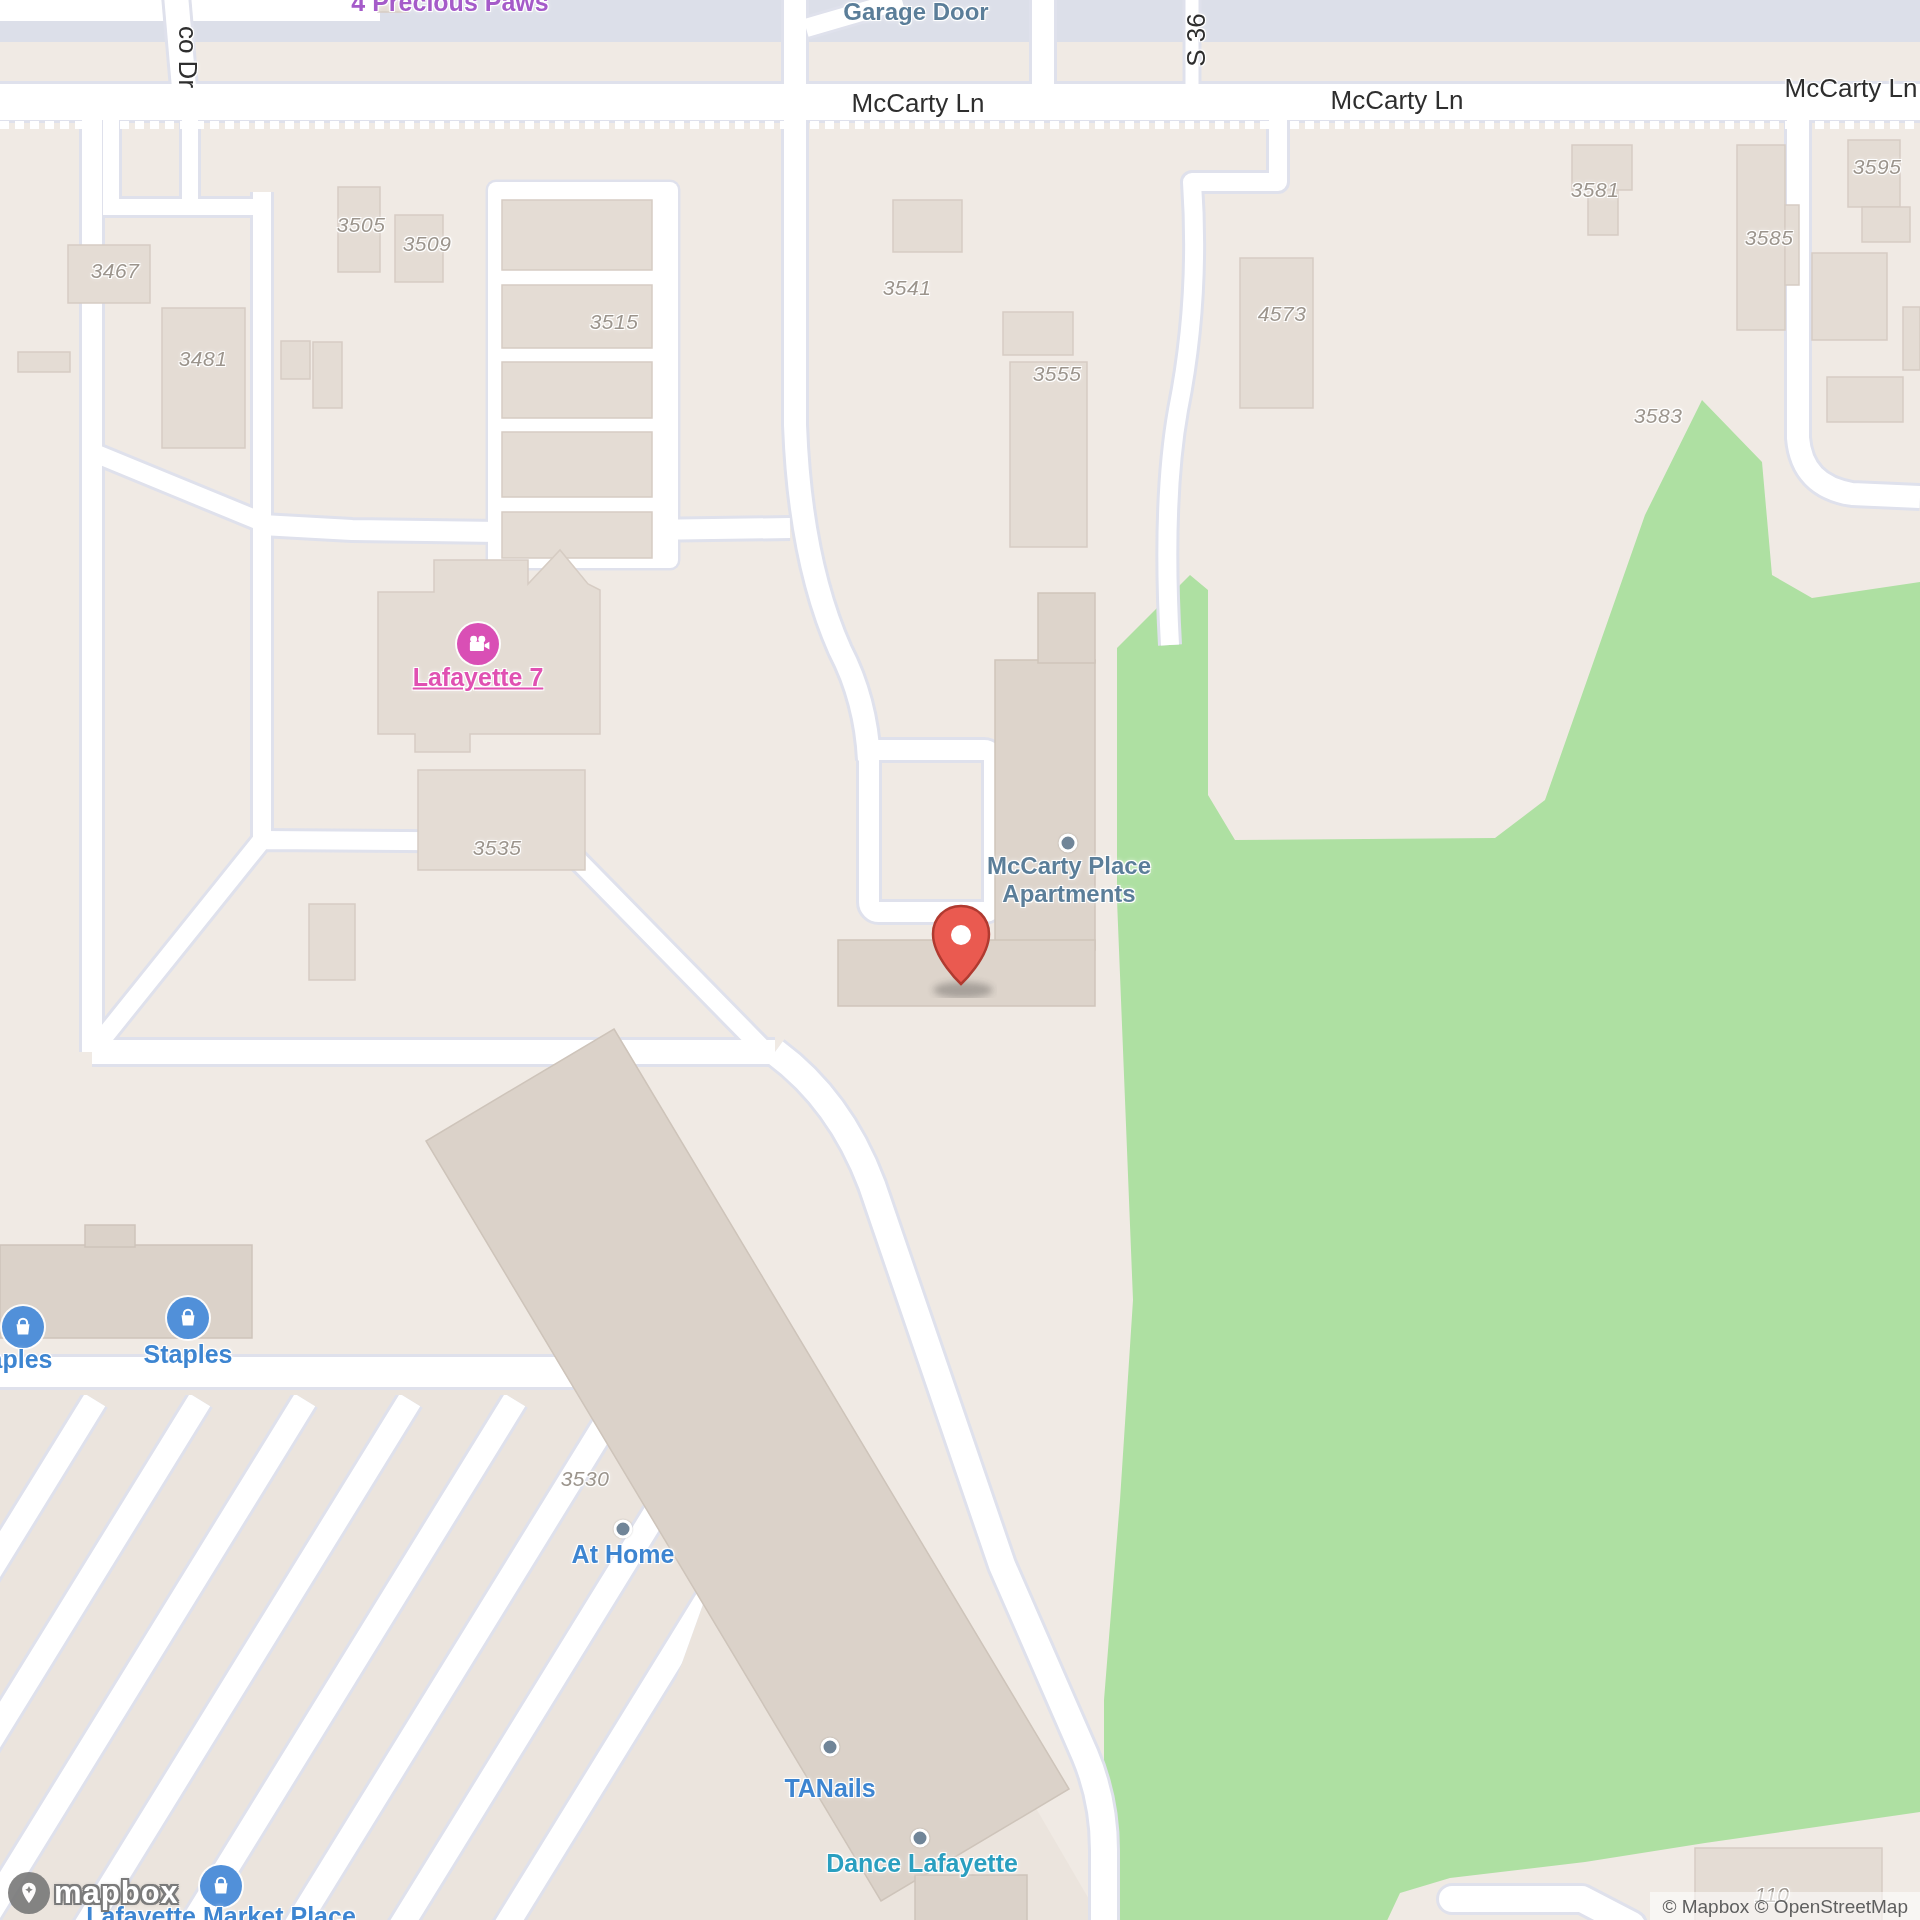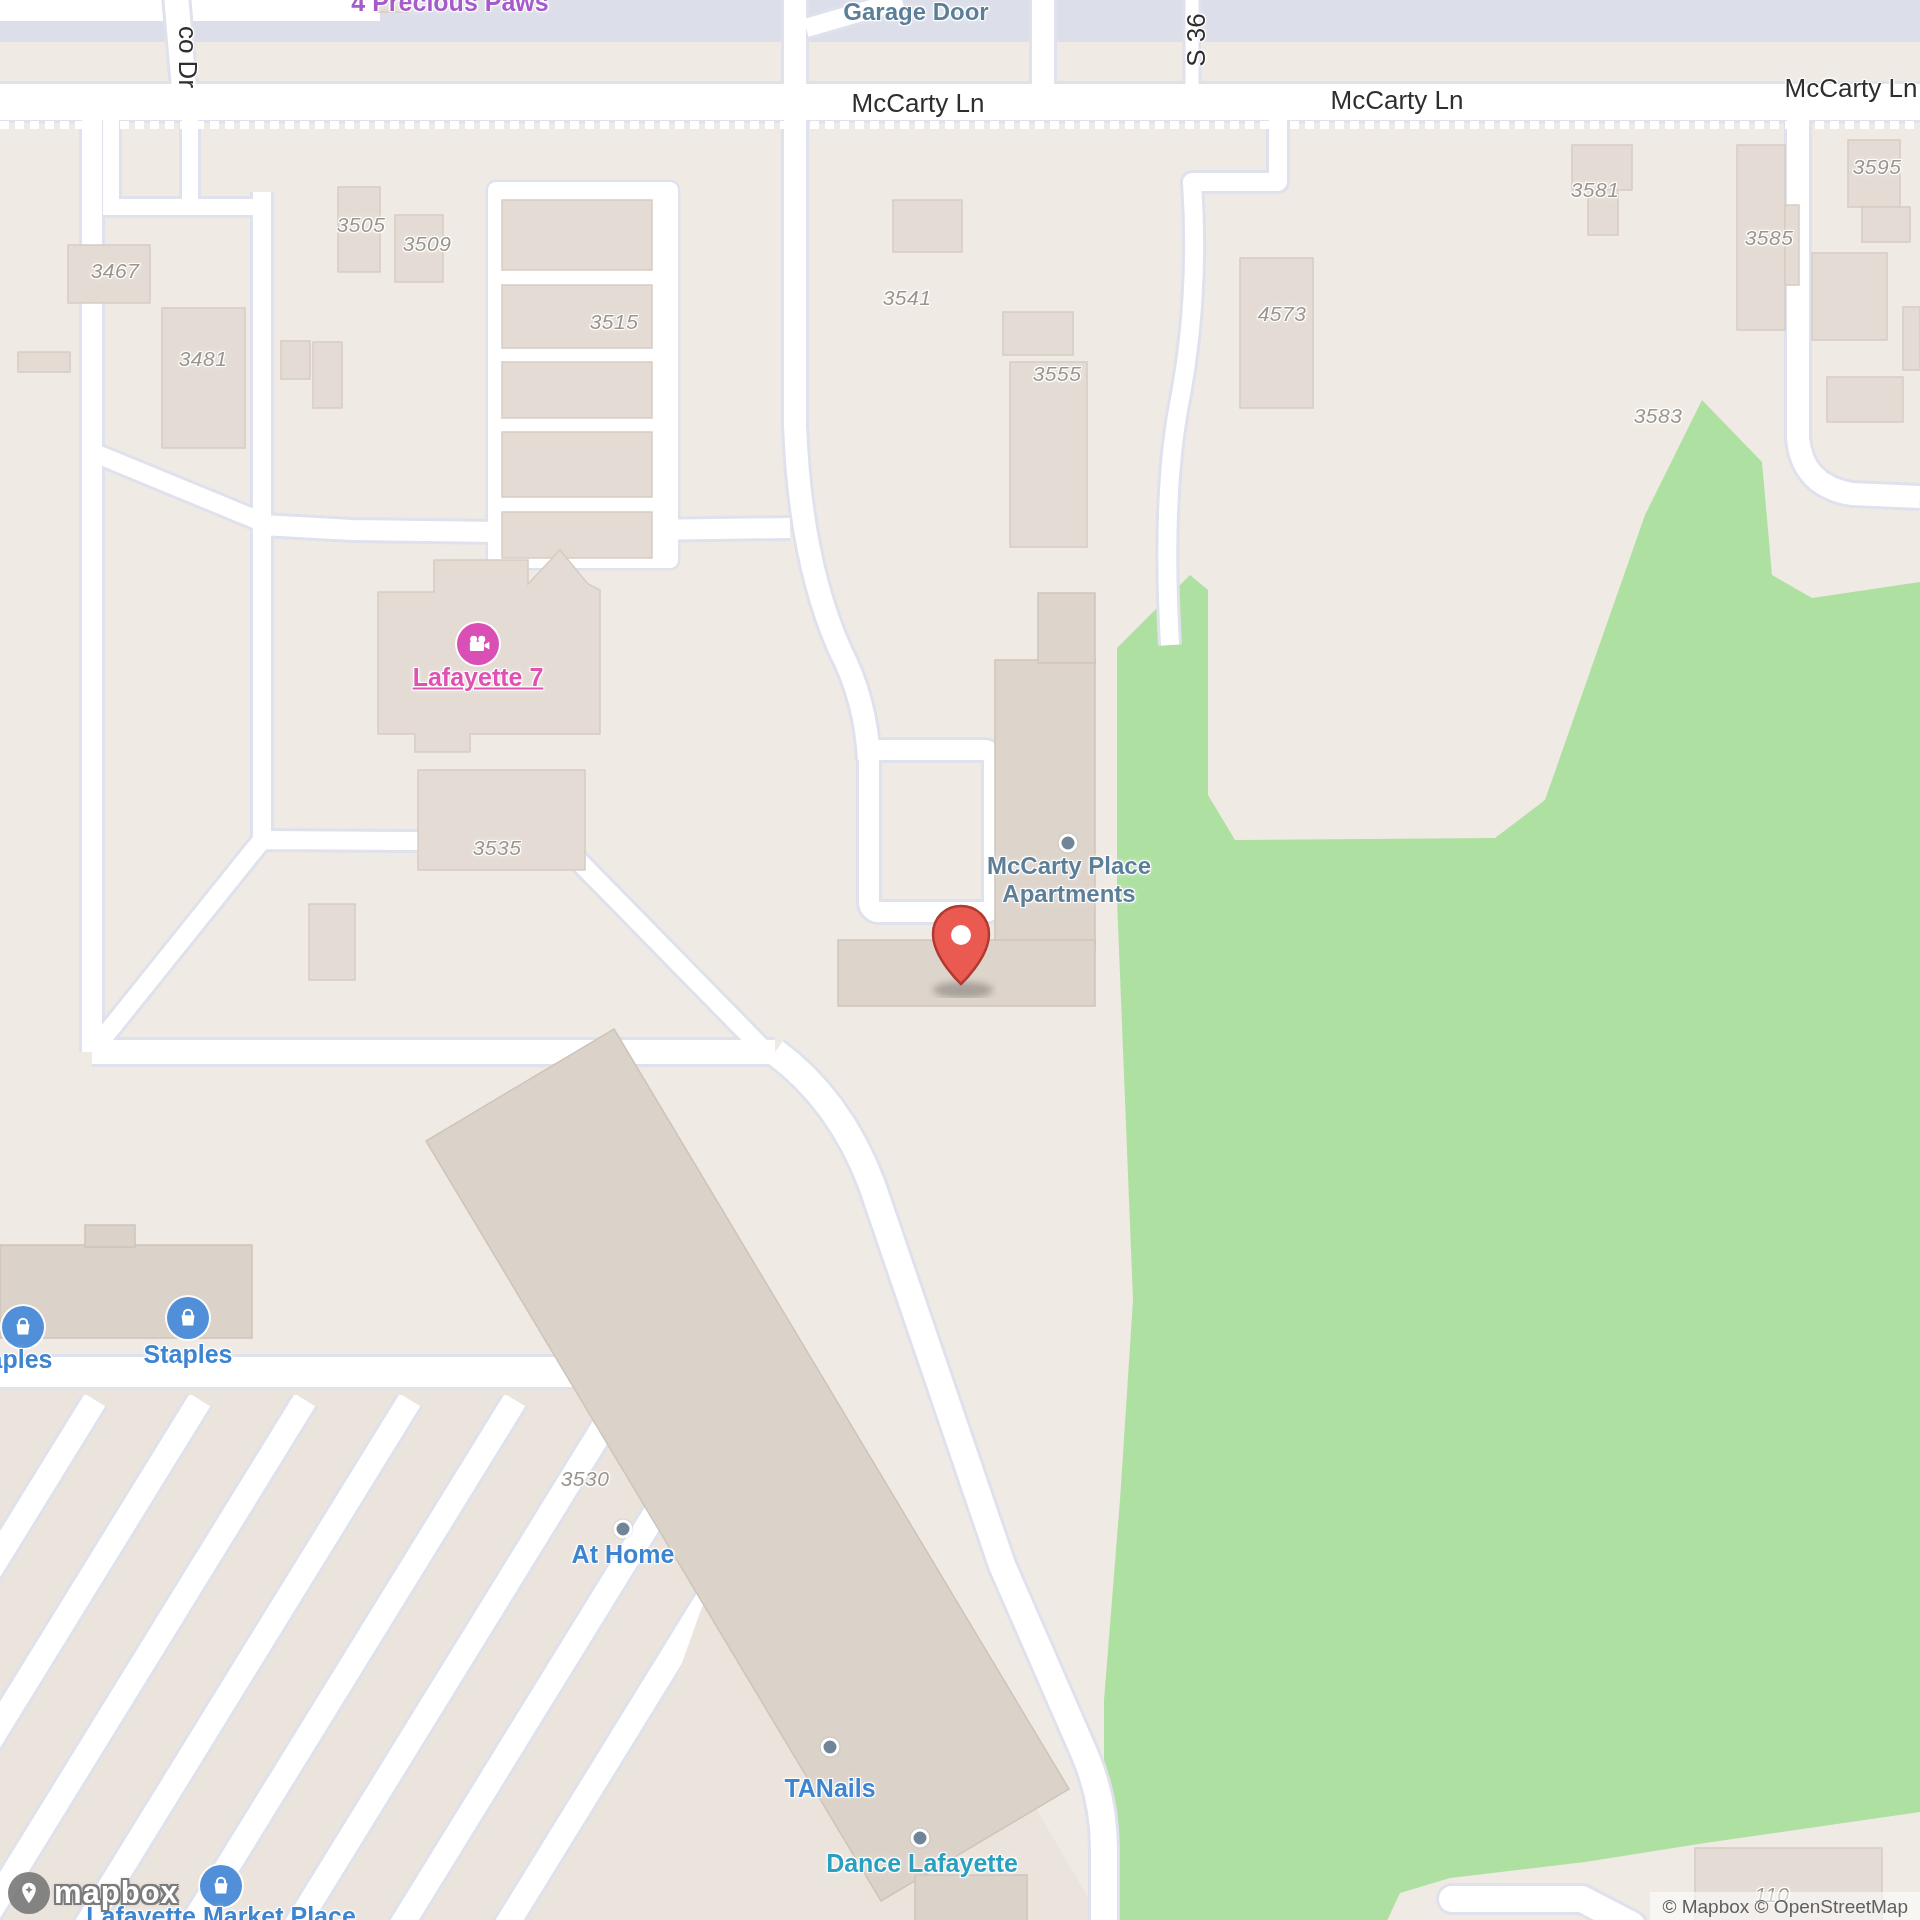--- a/index.html
+++ b/index.html
@@ -192,21 +192,21 @@
   <div class="lbl road-lbl" style="left:1851px;top:88px">McCarty Ln</div>
   <div class="lbl road-lbl rot90" style="left:187px;top:57px">co Dr</div>
   <div class="lbl road-lbl rotm90" style="left:1196px;top:40px">S 36</div>
 
   <div class="lbl addr" style="left:115px;top:271px">3467</div>
   <div class="lbl addr" style="left:203px;top:359px">3481</div>
   <div class="lbl addr" style="left:361px;top:225px">3505</div>
   <div class="lbl addr" style="left:427px;top:244px">3509</div>
   <div class="lbl addr" style="left:614px;top:322px">3515</div>
   <div class="lbl addr" style="left:497px;top:848px">3535</div>
-  <div class="lbl addr" style="left:907px;top:298px">3541</div>
+  <div class="lbl addr" style="left:907px;top:288px">3541</div>
   <div class="lbl addr" style="left:1057px;top:374px">3555</div>
   <div class="lbl addr" style="left:1282px;top:314px">4573</div>
   <div class="lbl addr" style="left:1595px;top:190px">3581</div>
   <div class="lbl addr" style="left:1658px;top:416px">3583</div>
   <div class="lbl addr" style="left:1769px;top:238px">3585</div>
   <div class="lbl addr" style="left:1877px;top:167px">3595</div>
   <div class="lbl addr" style="left:585px;top:1479px">3530</div>
   <div class="lbl addr" style="left:1772px;top:1895px">110</div>
 
   <div class="poi-icon icon-pink" style="left:478px;top:644px">

